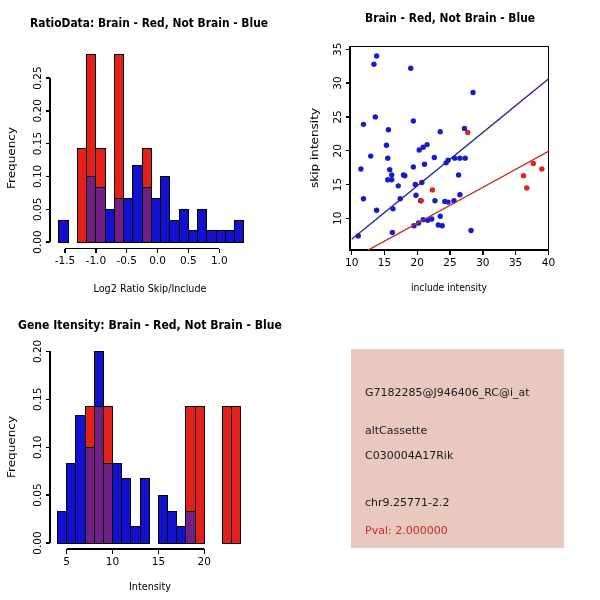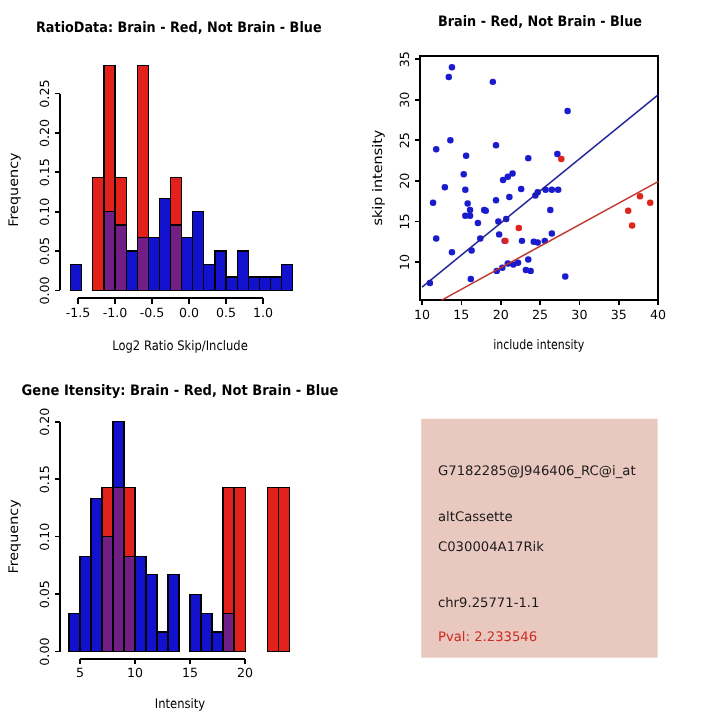--- a/index.html
+++ b/index.html
@@ -4,21 +4,21 @@
 <style>
   html,body{margin:0;padding:0;background:#ffffff;}
   body{font-family:"DejaVu Sans","Liberation Sans",sans-serif;}
   #figure{position:relative;width:600px;height:600px;background:#ffffff;overflow:hidden;}
   .panel{position:absolute;width:300px;height:300px;}
   #panel-tl{left:0;top:0;}
   #panel-tr{left:300px;top:0;}
   #panel-bl{left:0;top:300px;}
   #panel-br{left:300px;top:300px;}
   svg text{fill:#000000;}
-  .info-box{position:absolute;left:51px;top:49px;width:197px;height:199px;}
+  .info-box{position:absolute;left:51px;top:49px;width:213px;height:199px;}
   .info-line{position:absolute;left:14px;font-size:11px;color:#1a1a1a;white-space:nowrap;letter-spacing:0px;}
 </style>
 </head>
 <body>
 
 <div id="figure">
   <svg id="panel-tl" class="panel" viewBox="0 0 300 300">
       <line x1="65" y1="248.5" x2="219.25" y2="248.5" stroke="#000" stroke-width="1.4" shape-rendering="crispEdges"></line>
       <line x1="65" y1="248.5" x2="65" y2="253" stroke="#000" stroke-width="1.4" shape-rendering="crispEdges"></line>
       <text x="65" y="264" text-anchor="middle" font-size="10.5">-1.5</text>
@@ -222,17 +222,17 @@
       <rect x="231.76" y="106.006" width="9.170000000000002" height="136.994" fill="#E2211A" stroke="#000000" stroke-width="1" shape-rendering="crispEdges"></rect>
       <text x="150" y="29" text-anchor="middle" font-size="12" font-weight="bold" textLength="264" lengthAdjust="spacingAndGlyphs">Gene Itensity: Brain - Red, Not Brain - Blue</text>
       <text x="150" y="290" text-anchor="middle" font-size="11" textLength="42" lengthAdjust="spacingAndGlyphs">Intensity</text>
       <text x="15" y="147" text-anchor="middle" font-size="11" textLength="62" lengthAdjust="spacingAndGlyphs" transform="rotate(-90 15 147)">Frequency</text>
     </svg>
   <div id="panel-br" class="panel">
     <div class="info-box" style="background: rgb(233, 200, 192);">
       <div class="info-line" style="top:37px">G7182285@J946406_RC@i_at</div>
       <div class="info-line" style="top:75px">altCassette</div>
       <div class="info-line" style="top:100px">C030004A17Rik</div>
-      <div class="info-line" style="top:147px">chr9.25771-1.1</div>
-      <div class="info-line" style="top: 175px; color: rgb(204, 43, 32);">Pval: 2.233546</div>
+      <div class="info-line" style="top:147px">chr9.25771-2.2</div>
+      <div class="info-line" style="top: 175px; color: rgb(204, 43, 32);">Pval: 2.000000</div>
     </div>
   </div>
 </div>
 
 </body></html>

